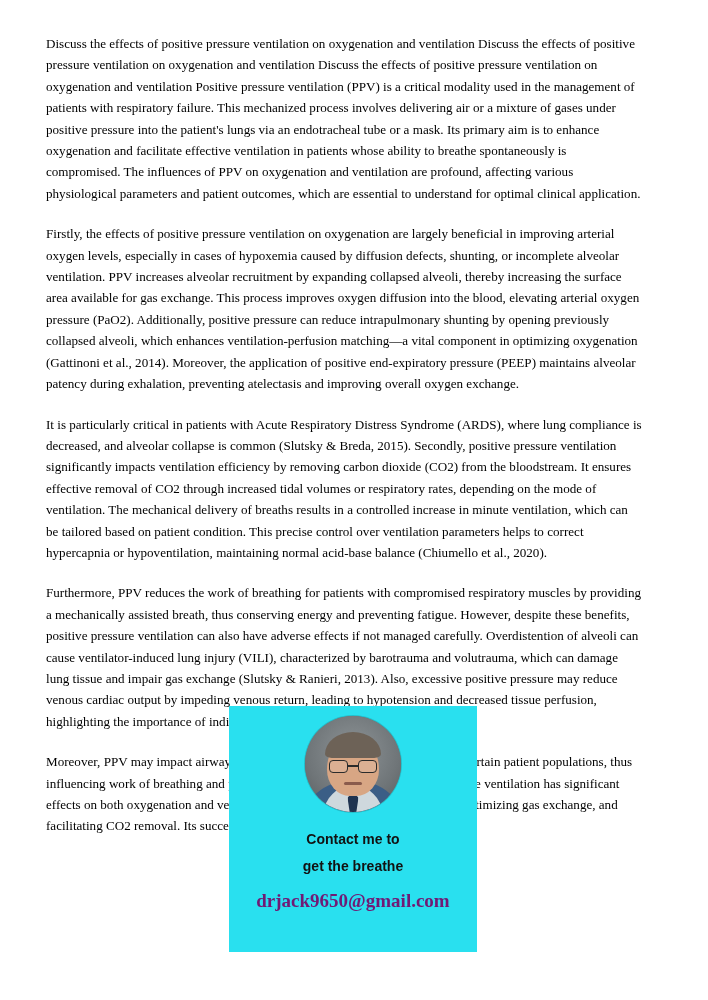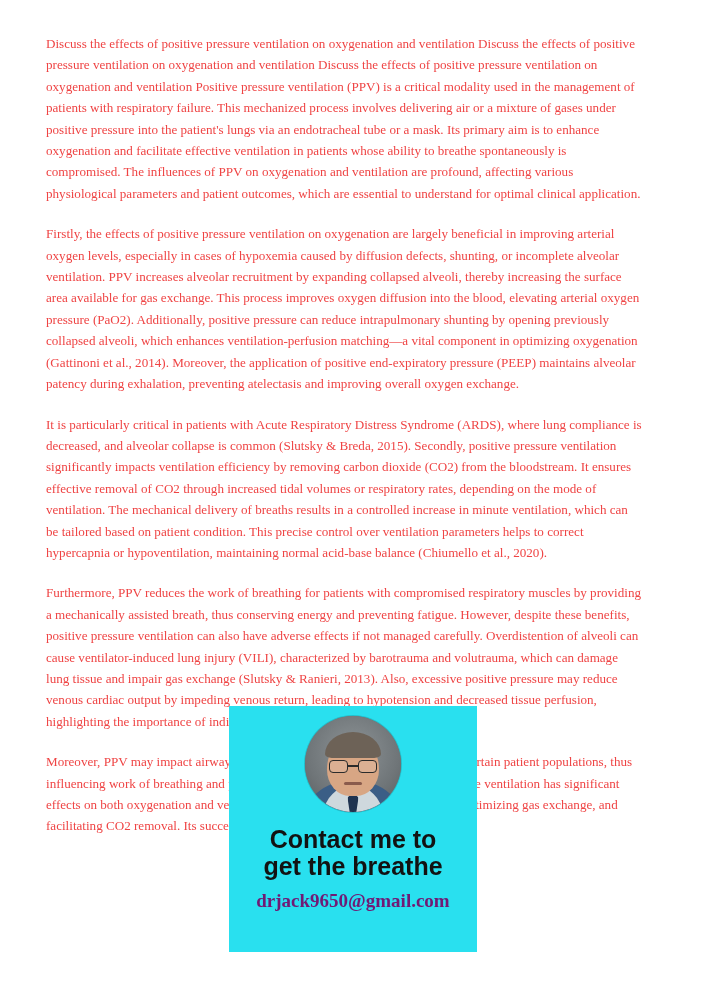--- a/index.html
+++ b/index.html
@@ -25,21 +25,21 @@
     left: 46px;
     top: 33px;
     width: 596px;
   }
   .para {
     font-family: "Liberation Serif", serif;
     font-size: 13.1px;
     line-height: 21.4px;
     text-align: left;
     margin: 0 0 19px 0;
-    color: #ef4444;
+    color: #000000;
   }
   .para:last-child { margin-bottom: 0; }
 
   
   .overlay-card {
     position: absolute;
     left: 229px;
     top: 706px;
     width: 248px;
     height: 246px;
@@ -161,21 +161,21 @@
     transform: translateX(-50%);
     width: 18px;
     height: 3px;
     background: #8a5b4c;
     border-radius: 2px;
   }
 
   .overlay-line {
     font-family: "Liberation Sans", sans-serif;
     font-weight: bold;
-    font-size: 25px;
+    font-size: 14px;
     line-height: 27px;
     color: #121212;
     text-align: center;
   }
   .overlay-line.first { margin-top: 14px; }
   .overlay-email {
     font-family: "Liberation Serif", serif;
     font-weight: bold;
     font-size: 19px;
     line-height: 26px;

